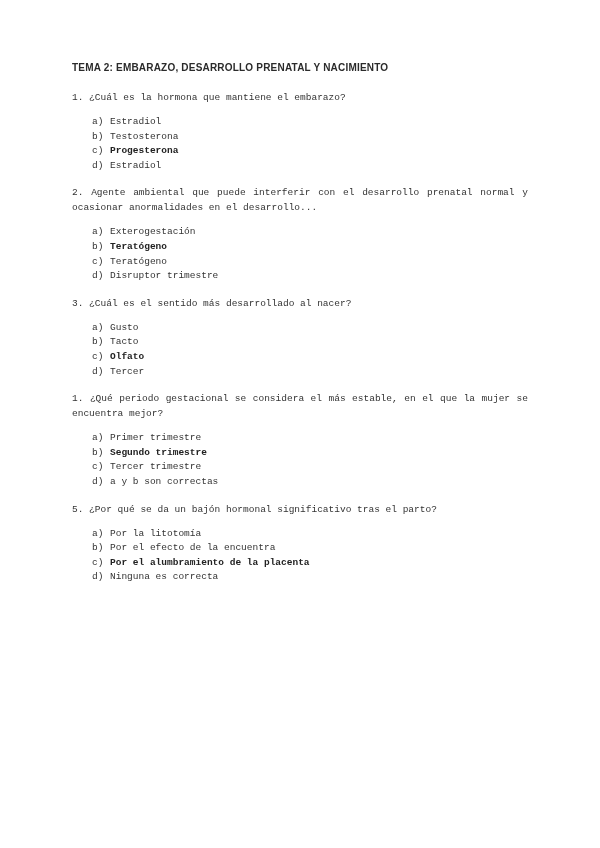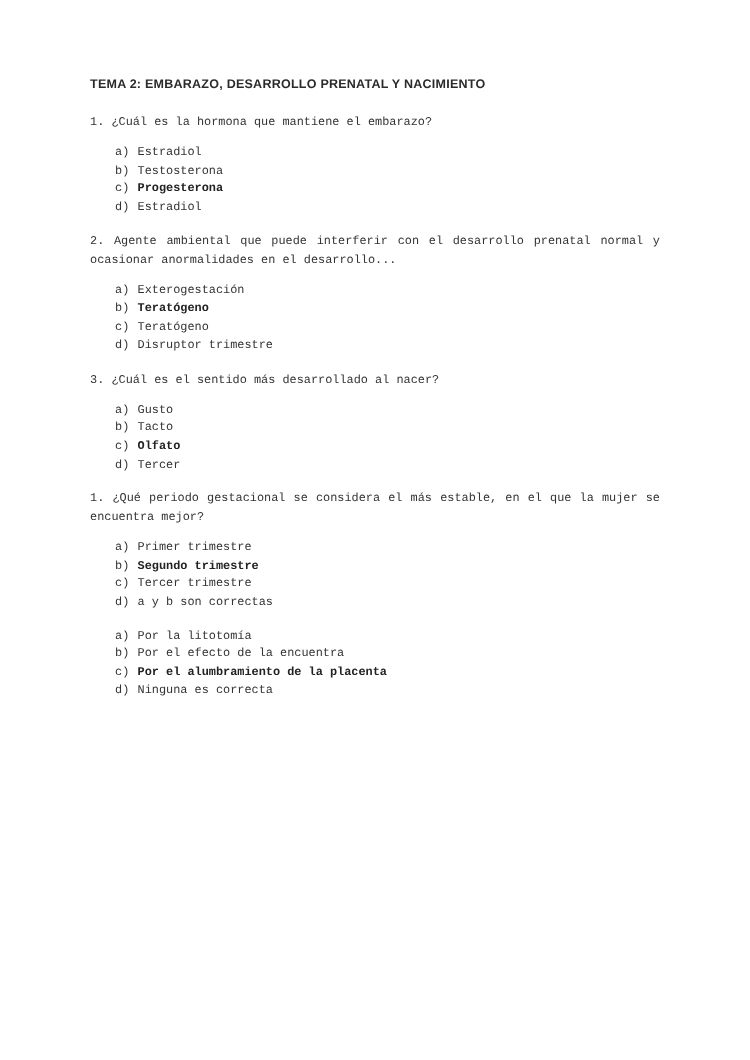--- a/index.html
+++ b/index.html
@@ -159,20 +159,21 @@
   </div>
 
   <div class="option">
     <span class="option-letter">d)</span>
     <span class="option-text">a y b son correctas</span>
   </div>
 </div>
   </section>
 
   <section class="question">
+    <p class="question-text">5. ¿Por qué se da un bajón hormonal significativo tras el parto?</p>
     <div class="options">
   <div class="option">
     <span class="option-letter">a)</span>
     <span class="option-text">Por la litotomía</span>
   </div>
 
   <div class="option">
     <span class="option-letter">b)</span>
     <span class="option-text">Por el efecto de la encuentra</span>
   </div>

